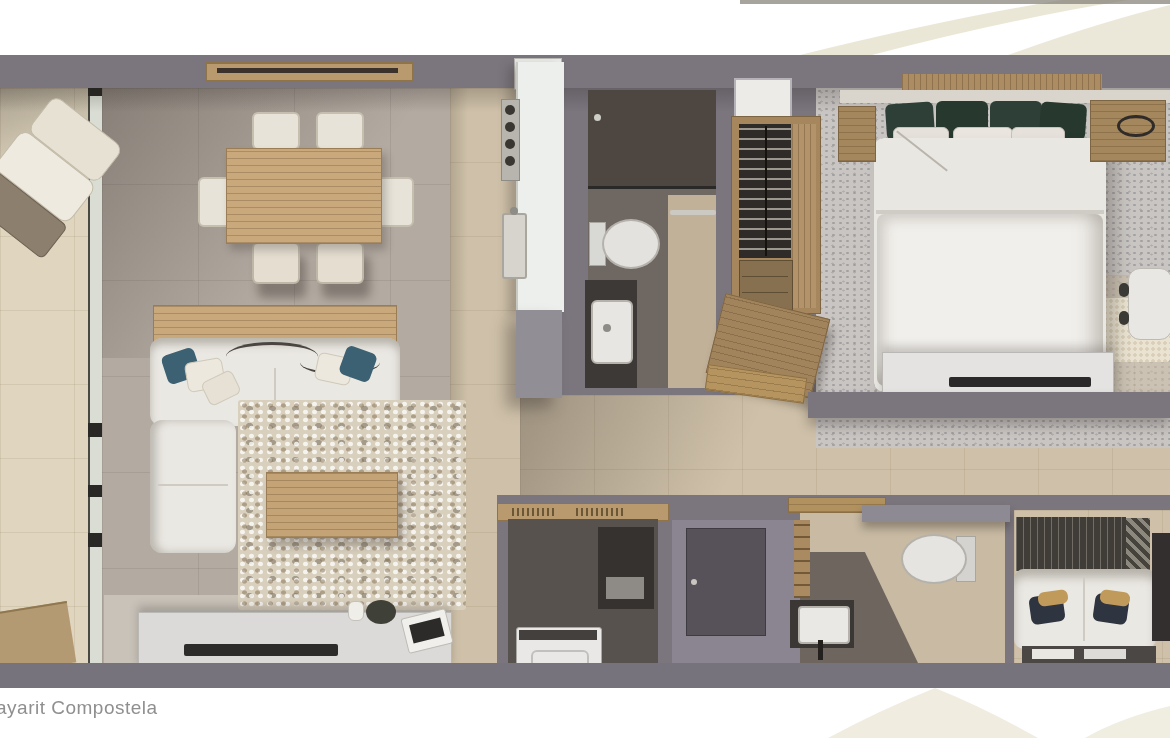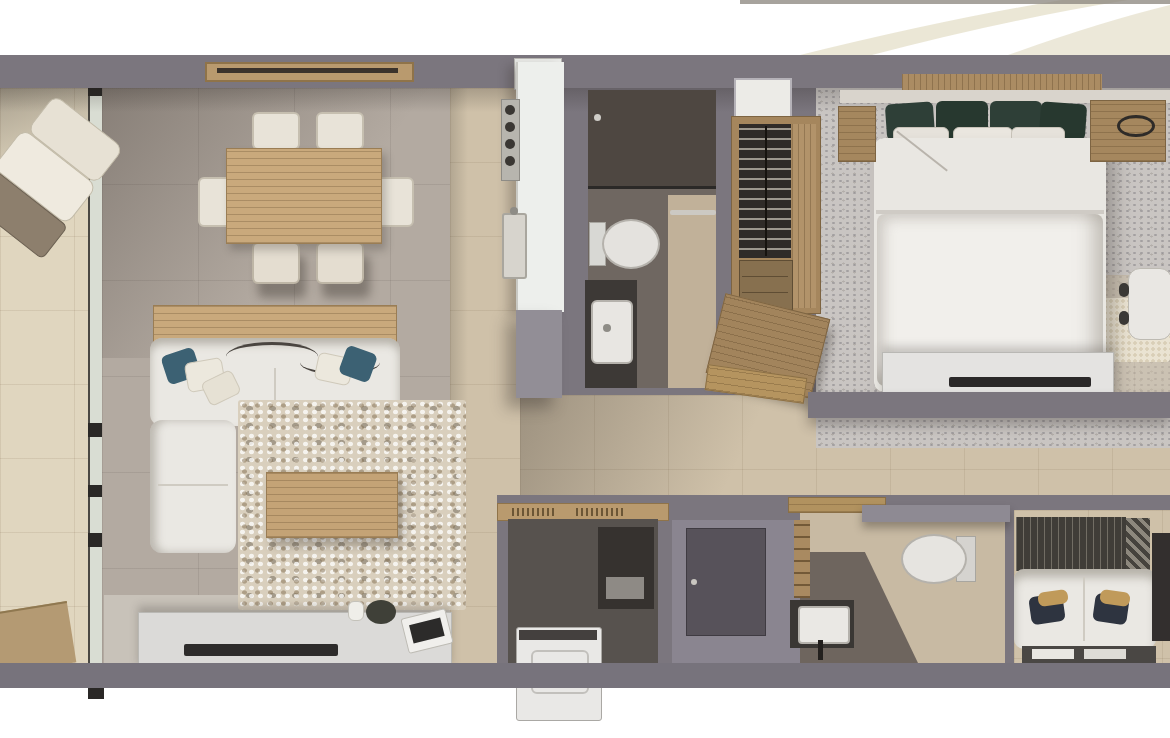--- a/index.html
+++ b/index.html
@@ -253,14 +253,21 @@
     </div>
     <div class="a" style="left:1022px;top:591px;width:134px;height:17px;background:#4a4744;">
       <div class="a" style="left:10px;top:3px;width:42px;height:10px;background:#e9e7e2;"></div>
       <div class="a" style="left:62px;top:3px;width:42px;height:10px;background:#dedcd6;"></div>
     </div>
     <div class="a" style="left:1152px;top:478px;width:18px;height:108px;background:#332f2e;"></div>
 
     <div class="a" style="left:0;top:608px;width:1170px;height:25px;background:#77737c;"></div>
   </div>
 
+  <div class="a" style="left:0;top:688px;width:1170px;height:50px;background:var(--background);overflow:hidden;">
+    <svg class="a" style="left:0;top:0;" width="1170" height="50" viewBox="0 0 1170 50">
+      <path d="M 935,0 Q 880,22 828,50 L 1038,50 Q 985,20 935,0 Z" fill="#f0ece0"></path>
+      <path d="M 1170,18 Q 1120,30 1085,50 L 1170,50 Z" fill="#ece8da" opacity="0.8"></path>
+    </svg>
+    <div class="a caption" style="left:-4px;top:9px;">ayarit Compostela</div>
+  </div>
 
 </div>
 
 </body></html>

